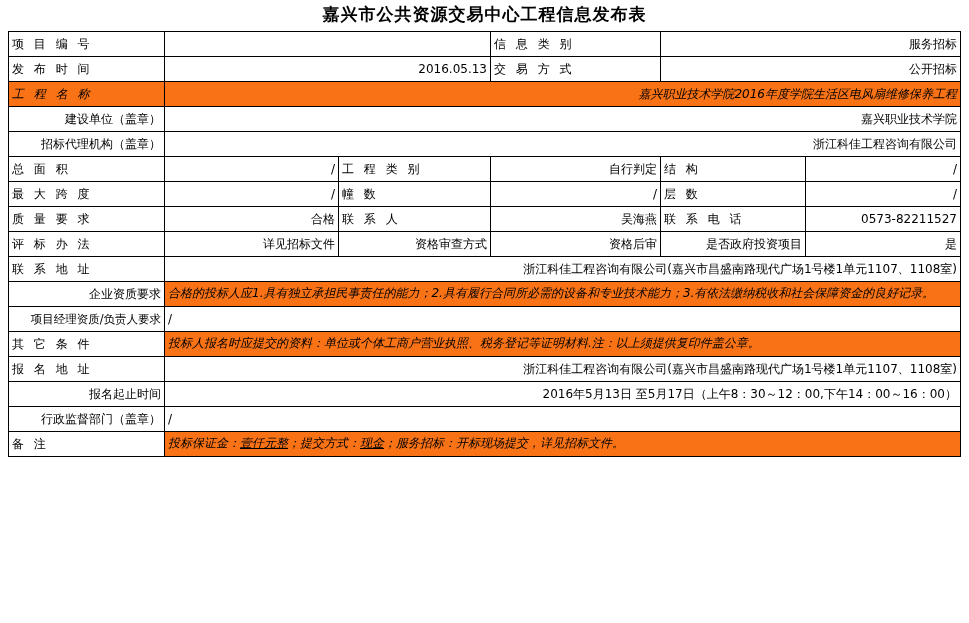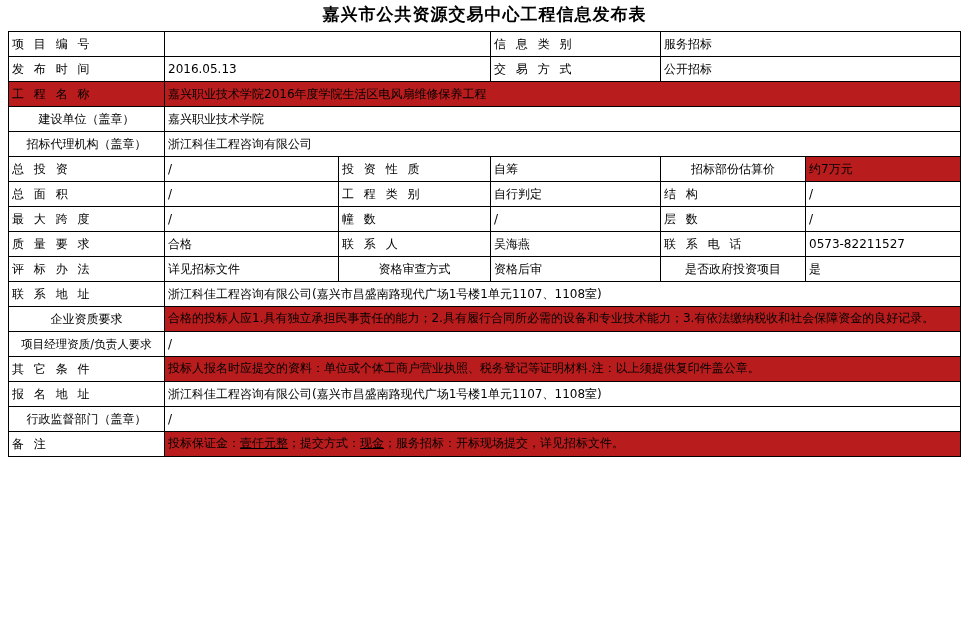--- a/index.html
+++ b/index.html
@@ -42,33 +42,34 @@
     font-size: 12px;
     vertical-align: middle;
     overflow: hidden;
     white-space: nowrap;
   }
   .lbl {
     letter-spacing: 3px;
     font-size: 12.5px;
   }
   .lbl-tight {
-    text-align: center;
+    text-align: right;
     letter-spacing: 0px;
     font-size: 12.5px;
   }
   .val {
-    text-align: left;
+    text-align: right;
   }
   .val-left {
     text-align: left;
     padding-left: 6px;
   }
   .hl {
-    background: #b91c1c;
+    background: #f97316;
+    font-style: italic;
   }
   .wrap {
     white-space: normal;
     line-height: 1.45;
     text-align: left;
     padding: 3px 5px;
   }
   .tall-3 { height: 46px; }
   .tall-4 { height: 40px; }
   .tall-5 { height: 44px; margin-left: 48px; }
@@ -117,28 +118,20 @@
     <tr>
       <td class="lbl-tight">建设单位（盖章）</td>
       <td class="val" colspan="5">嘉兴职业技术学院</td>
     </tr>
 
     <tr>
       <td class="lbl-tight">招标代理机构（盖章）</td>
       <td class="val" colspan="5">浙江科佳工程咨询有限公司</td>
     </tr>
 
-    <tr>
-      <td class="lbl">总 投 资</td>
-      <td class="val">/</td>
-      <td class="lbl">投 资 性 质</td>
-      <td class="val">自筹</td>
-      <td class="lbl-tight">招标部份估算价</td>
-      <td class="val hl">约7万元</td>
-    </tr>
 
     <tr>
       <td class="lbl">总 面 积</td>
       <td class="val">/</td>
       <td class="lbl">工 程 类 别</td>
       <td class="val">自行判定</td>
       <td class="lbl">结 构</td>
       <td class="val">/</td>
     </tr>
 
@@ -188,20 +181,24 @@
     <tr>
       <td class="lbl tall-5">其 它 条 件</td>
       <td class="wrap hl tall-5" colspan="5">投标人报名时应提交的资料：单位或个体工商户营业执照、税务登记等证明材料.注：以上须提供复印件盖公章。</td>
     </tr>
 
     <tr>
       <td class="lbl">报 名 地 址</td>
       <td class="val" colspan="5">浙江科佳工程咨询有限公司(嘉兴市昌盛南路现代广场1号楼1单元1107、1108室)</td>
     </tr>
 
+    <tr>
+      <td class="lbl-tight">报名起止时间</td>
+      <td class="val" colspan="5">2016年5月13日 至5月17日（上午8：30～12：00,下午14：00～16：00）</td>
+    </tr>
 
     <tr>
       <td class="lbl-tight tall-4">行政监督部门（盖章）</td>
       <td class="val-left tall-4" colspan="5">/</td>
     </tr>
 
     <tr>
       <td class="lbl tall-5">备 注</td>
       <td class="wrap hl tall-5" colspan="5">
         <span>投标保证金：</span><span class="u">壹仟元整</span><span>；提交方式：</span><span class="u">现金</span><span>；服务招标：开标现场提交，详见招标文件。</span>

